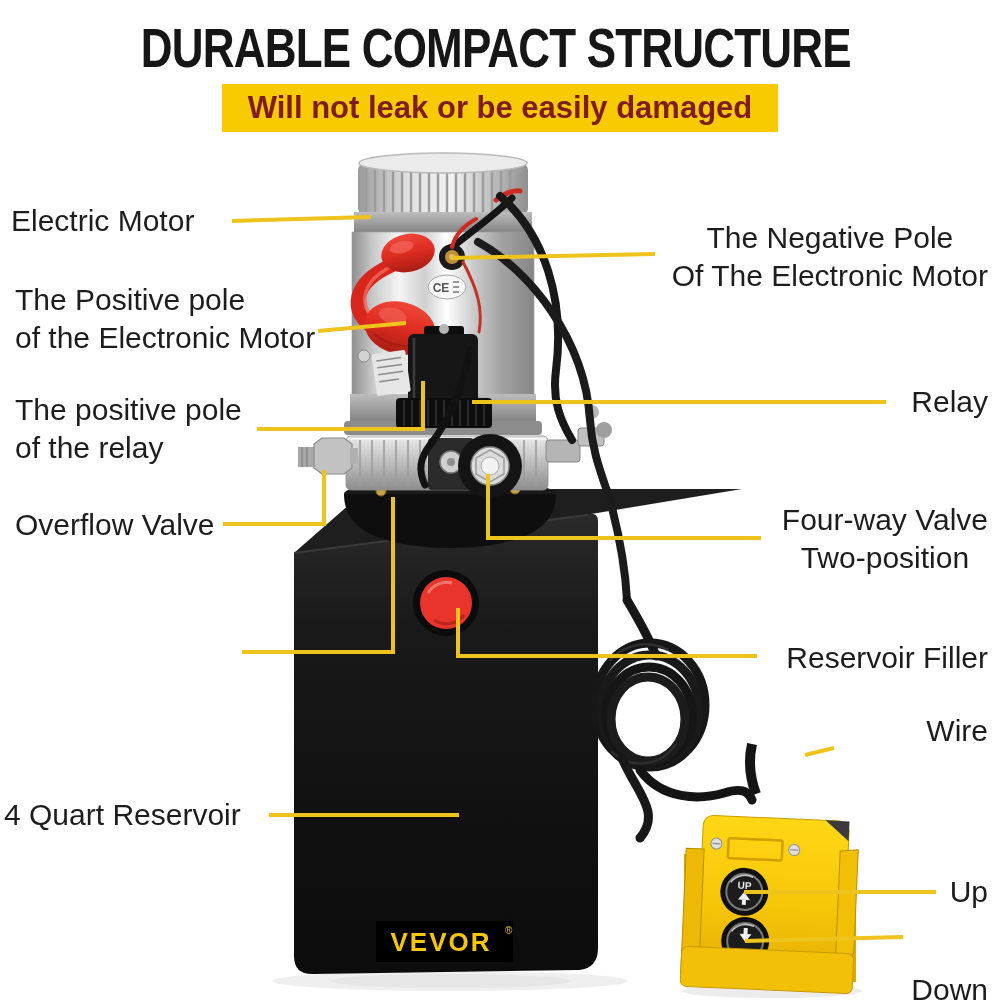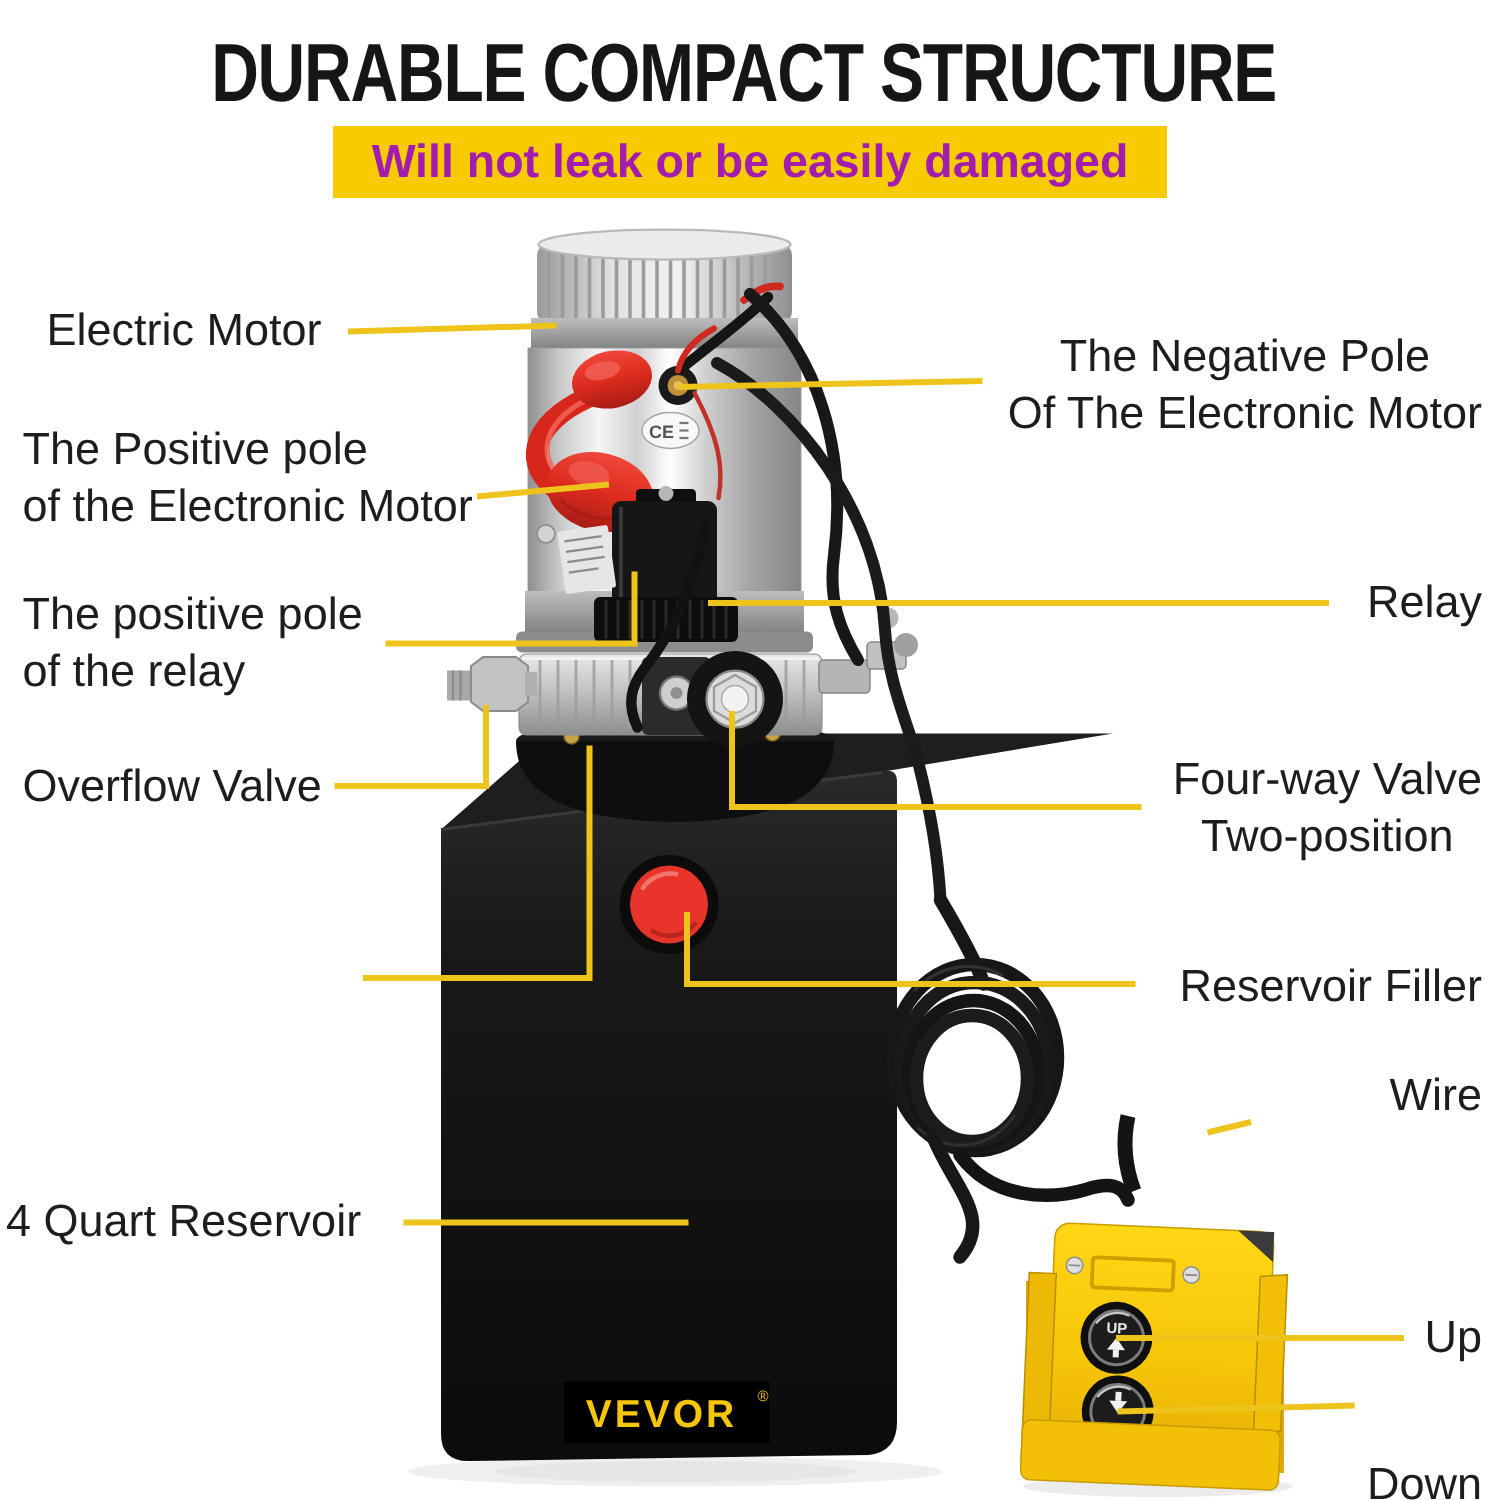--- a/index.html
+++ b/index.html
@@ -7,21 +7,21 @@
     position:relative;width:1000px;height:1000px;background:#ffffff;
     font-family:"Liberation Sans",sans-serif;overflow:hidden;
   }
   .title-wrap{position:absolute;top:16px;left:0;width:992px;text-align:center;}
   .title{
     display:inline-block;font-weight:bold;font-size:55px;color:#161616;
     transform:scaleX(0.80);transform-origin:center;letter-spacing:-1px;white-space:nowrap;
   }
   .banner-wrap{position:absolute;top:84px;left:0;width:1000px;text-align:center;}
   .banner{
-    display:inline-block;background:#F7CB00;color:#a21caf;font-weight:bold;
+    display:inline-block;background:#F7CB00;color:#7f1d1d;font-weight:bold;
     font-size:31px;padding:6px 26px;white-space:nowrap;
   }
   .lbl{
     position:absolute;font-size:30px;color:#1d1d1d;line-height:38px;
     white-space:nowrap;font-family:"Liberation Sans",sans-serif;
   }
   .lbl .ln{display:block;}
   .lbl.right{text-align:center;}
   svg.art{position:absolute;top:0;left:0;}
 </style>
@@ -317,21 +317,21 @@
       <polyline points="452,258 655,254"></polyline>
       <polyline points="472,402 886,402"></polyline>
       <polyline points="488,474 488,538 761,538"></polyline>
       <polyline points="458,608 458,656 757,656"></polyline>
       <polyline points="805,755 834,748"></polyline>
       <polyline points="744,892 936,892"></polyline>
       <polyline points="745,941 903,937"></polyline>
     </g>
   </svg>
 
-  <div class="lbl" style="left:31px;top:202px">
+  <div class="lbl" style="left:11px;top:202px">
     <span class="ln">Electric Motor</span>
   </div>
   <div class="lbl" style="left:15px;top:281px">
     <span class="ln">The Positive pole</span>
     <span class="ln">of the Electronic Motor</span>
   </div>
   <div class="lbl" style="left:15px;top:391px">
     <span class="ln">The positive pole</span>
     <span class="ln">of the relay</span>
   </div>

